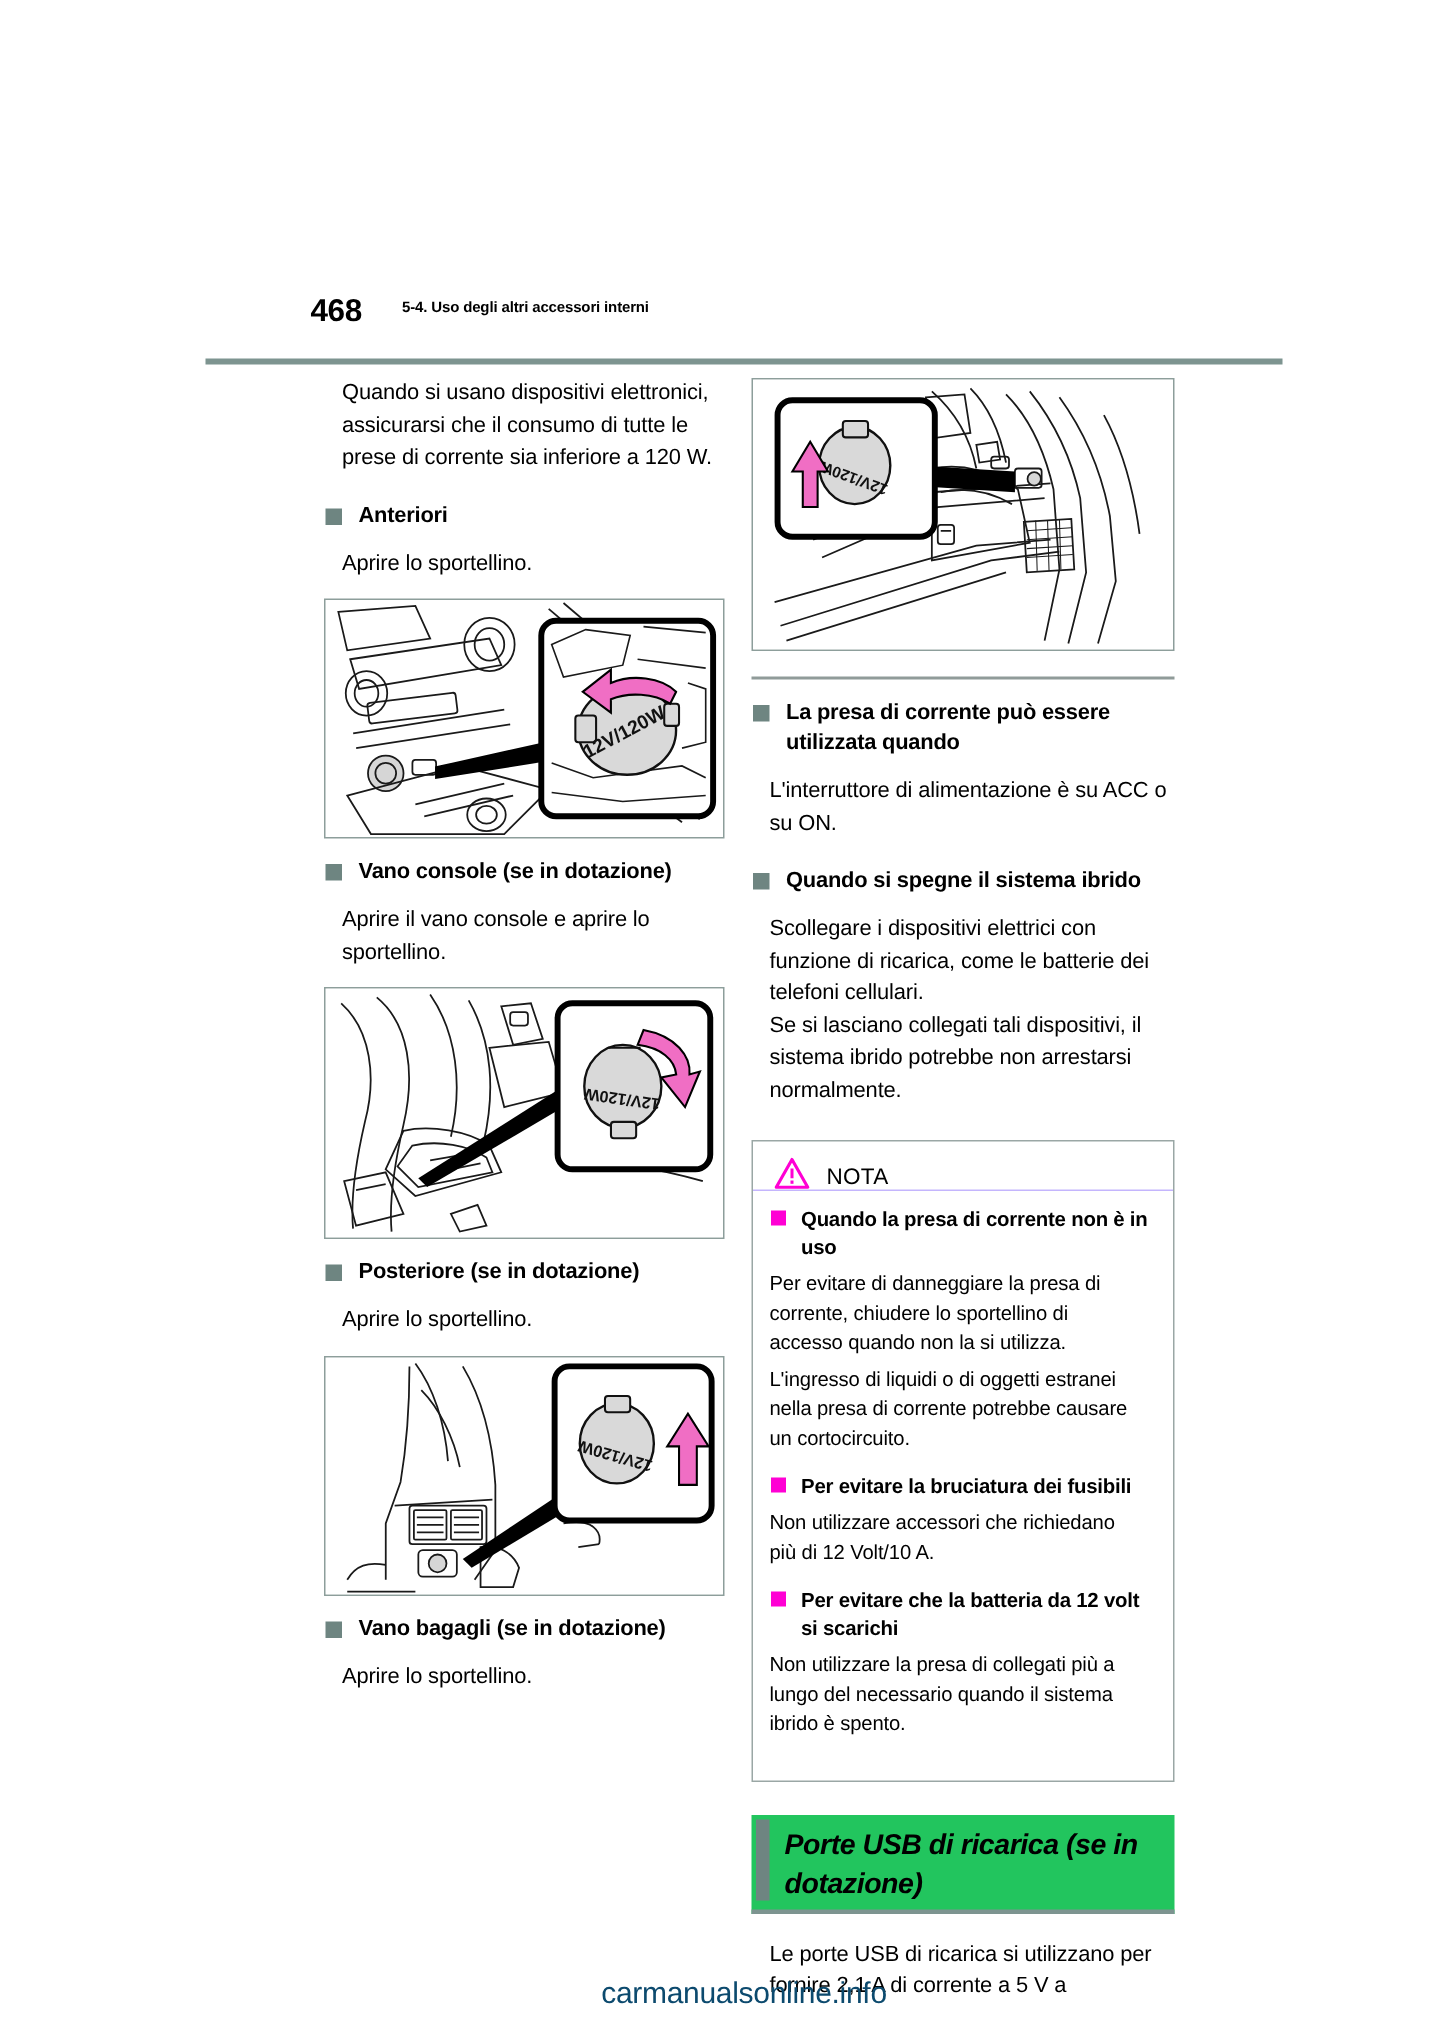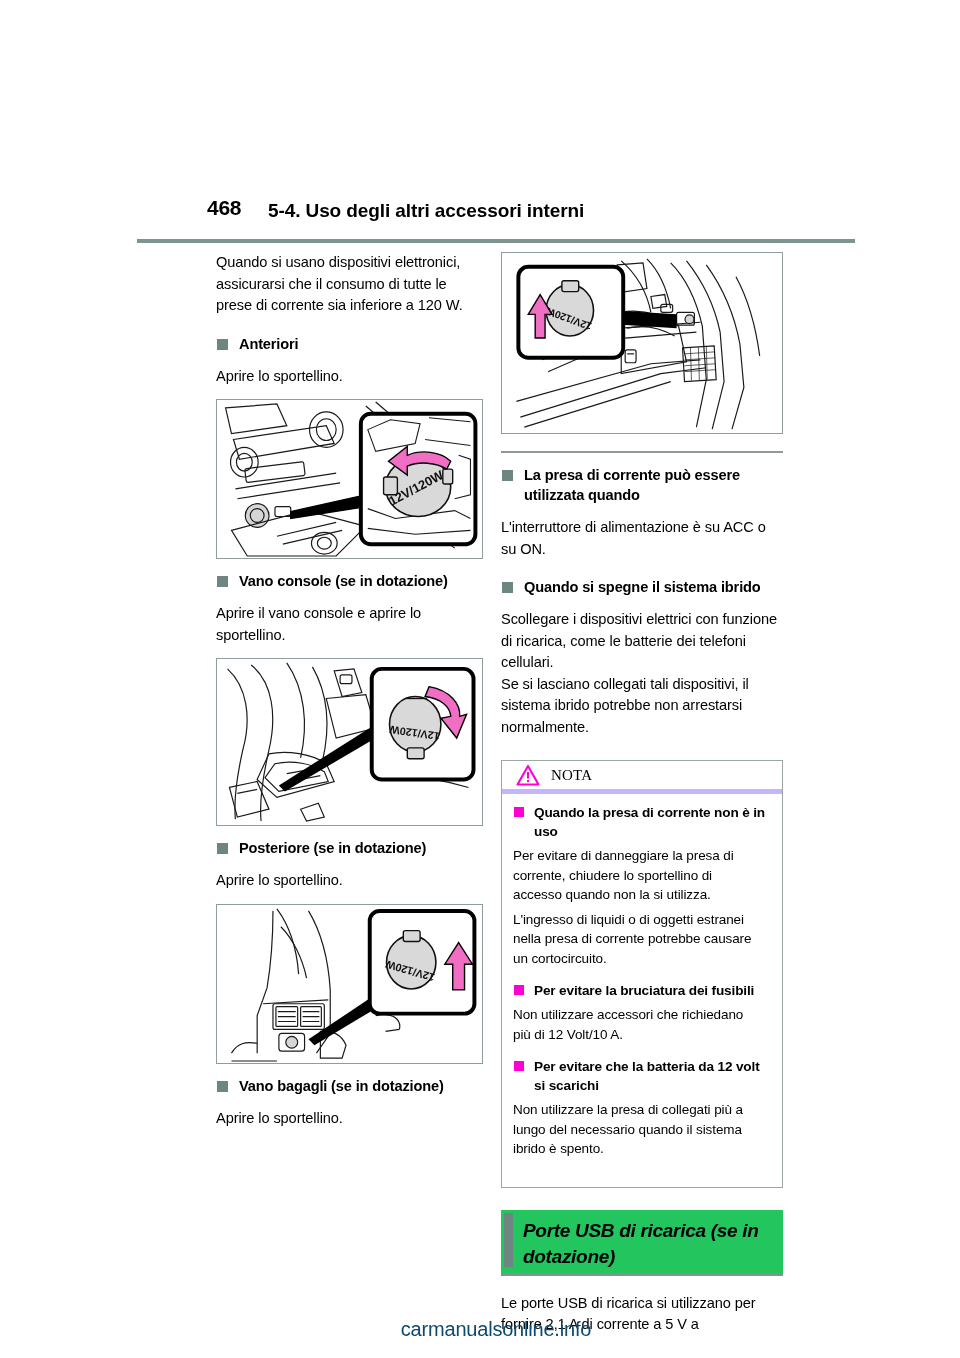--- a/index.html
+++ b/index.html
@@ -36,21 +36,21 @@
     left: 191px;
     top: 0px;
     font-size: 21px;
     font-weight: bold;
     letter-spacing: -0.3px;
   }
   .header-title {
     position: absolute;
     left: 252px;
     top: 4px;
-    font-size: 19px;
+    font-size: 10px;
     font-weight: bold;
     letter-spacing: -0.1px;
   }
   .header-rule {
     position: absolute;
     left: 121px;
     top: 43px;
     width: 718px;
     height: 4px;
     background: #7d9490;
@@ -62,21 +62,21 @@
     top: 252px;
     width: 267px;
   }
   .col-left { left: 200px; }
   .col-right { left: 485px; width: 282px; }
 
   .body-text {
     font-size: 14.6px;
     line-height: 21.5px;
     letter-spacing: -0.1px;
-    margin: 0 0 0 0;
+    margin: 0 0 0 12px;
   }
   .gap-s { height: 12px; }
   .gap-m { height: 17px; }
   .gap-l { height: 22px; }
 
   
   .subhead {
     position: relative;
     padding-left: 23px;
     font-size: 14.6px;
@@ -113,26 +113,25 @@
   }
 
   
   .nota {
     border: 1px solid #9aa7a5;
     box-sizing: border-box;
     width: 100%;
   }
   .nota-head {
     height: 33px;
-    border-bottom: 5px solid #c4b5fd;
+    border-bottom: 1px solid #c4b5fd;
     display: flex;
-    align-items: center;
+    align-items: flex-end;
     padding-left: 14px;
     box-sizing: border-box;
-    font-family: Liberation Serif, serif;
   }
   .nota-head .tri { width: 24px; height: 22px; display:block; }
   .nota-title {
     font-size: 15px;
     margin-left: 11px;
     letter-spacing: 0.2px;
   }
   .nota-body {
     padding: 9px 11px 28px 11px;
   }

